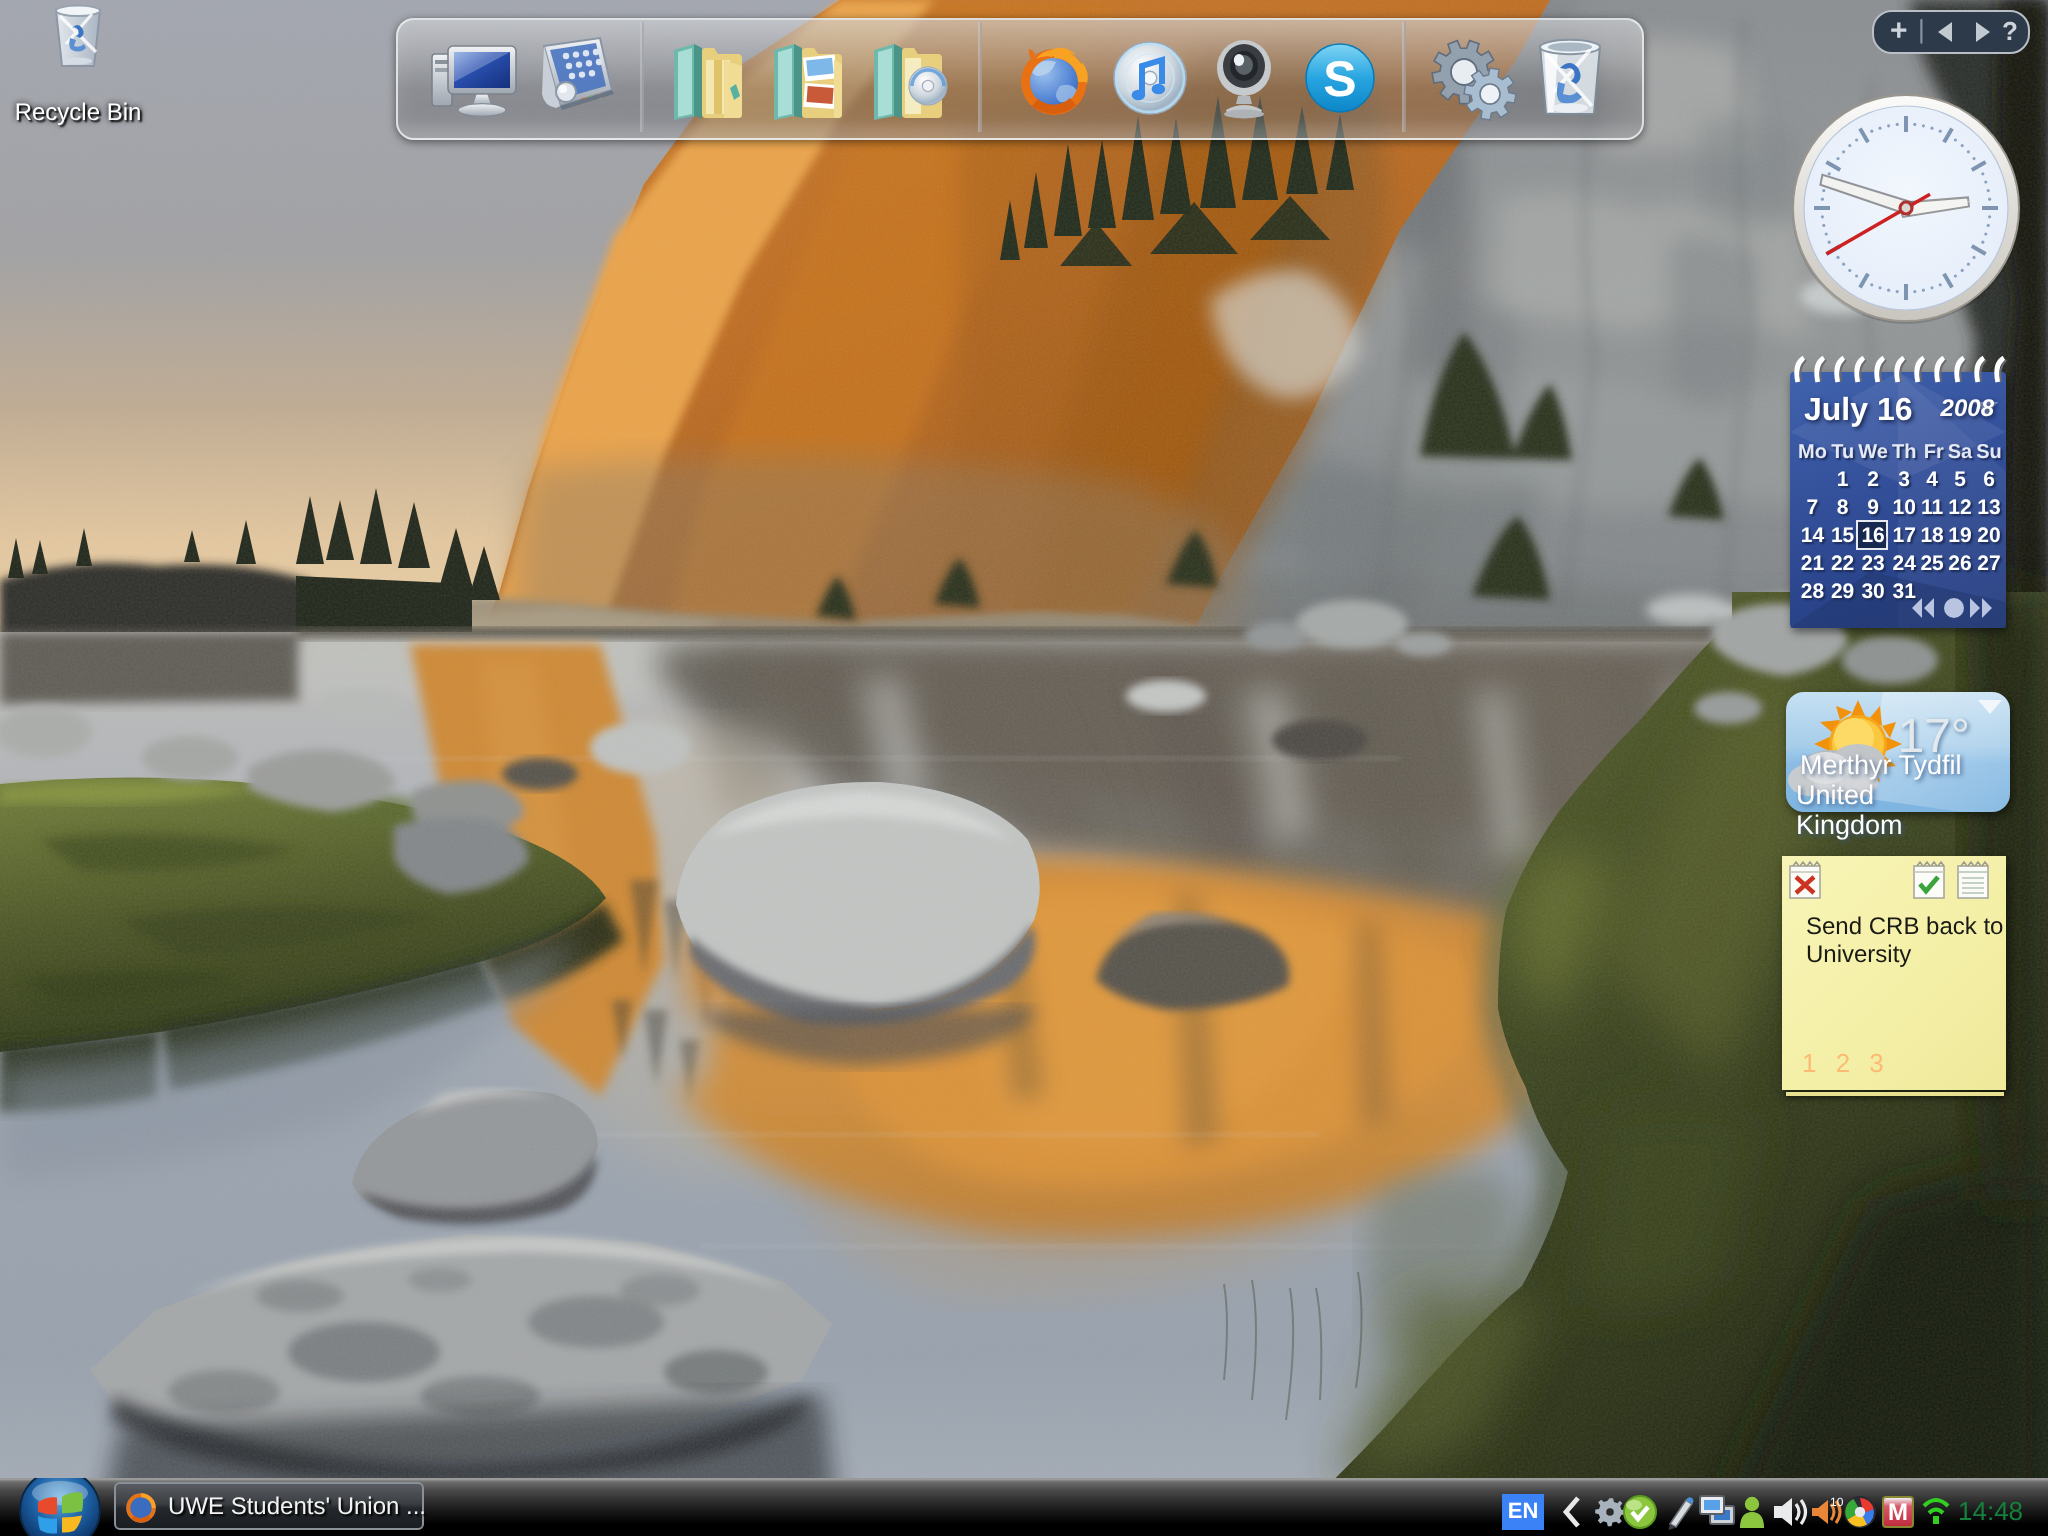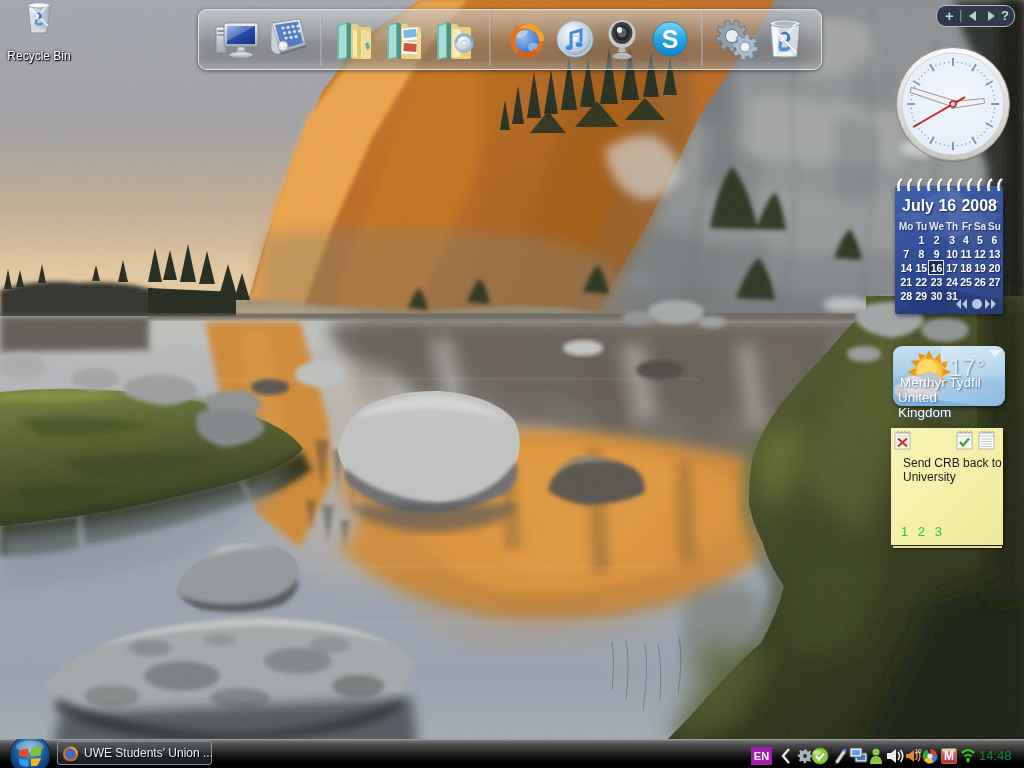--- a/index.html
+++ b/index.html
@@ -655,21 +655,21 @@
         <path d="M57.5,15 Q56,8 60,4"></path>
         <path d="M67.5,15 Q66,8 70,4"></path>
         <path d="M77.5,15 Q76,8 80,4"></path>
         <path d="M87.5,15 Q86,8 90,4"></path>
         <path d="M97.5,15 Q96,8 100,4"></path>
         <path d="M107.5,15 Q106,8 110,4"></path>
 </g>
 </svg>
 <div class="abs" style="left:895px;top:186px;width:108px;height:100px;color:#fff;">
 <div style="position:absolute;left:7px;top:11px;font-size:16px;font-weight:bold;text-shadow:1px 1px 2px #16244e;">July 16</div>
-<div style="position:absolute;right:6px;top:11px;font-size:16px;font-weight:bold;text-shadow:1px 1px 2px #16244e;">2008</div>
+<div style="position:absolute;right:6px;top:11px;font-size:12px;font-weight:bold;text-shadow:1px 1px 2px #16244e;font-style:italic;">2008</div>
 <table style="position:absolute;left:3px;top:34px;width:102px;border-collapse:collapse;font-size:10.5px;font-weight:bold;text-align:center;color:#fff;text-shadow:1px 1px 1px #1c2c58;">
 <tbody>
           <tr style="color:#e4e9f4;font-size:10px;text-align:right;">
             <td>Mo</td>
             <td>Tu</td>
             <td>We</td>
             <td>Th</td>
             <td>Fr</td>
             <td>Sa</td>
             <td>Su</td>
@@ -783,21 +783,21 @@
 <rect x="66" y="5" width="15" height="16" fill="#fbfbf8" stroke="#a8a89c" stroke-width="0.8"></rect>
 <path d="M66,8 L81,8" stroke="#c8c8bc" stroke-width="0.8"></path>
 <path d="M67.5,5 l1.5,-2 l1.5,2 M71,5 l1.5,-2 l1.5,2 M74.5,5 l1.5,-2 l1.5,2 M78,5 l1.5,-2 l1.5,2" stroke="#9a9a8e" stroke-width="0.7" fill="none"></path>
 <path d="M69,14 l3,3.5 l6,-7" stroke="#3aa33a" stroke-width="2.4" fill="none"></path>
 <rect x="88" y="5" width="15" height="16" fill="#fbfbf8" stroke="#a8a89c" stroke-width="0.8"></rect>
 <path d="M88,8 L103,8 M90,11 L101,11 M90,13.5 L101,13.5 M90,16 L101,16 M90,18.5 L101,18.5" stroke="#b4c4b4" stroke-width="0.8"></path>
 <path d="M89.5,5 l1.5,-2 l1.5,2 M93,5 l1.5,-2 l1.5,2 M96.5,5 l1.5,-2 l1.5,2 M100,5 l1.5,-2 l1.5,2" stroke="#9a9a8e" stroke-width="0.7" fill="none"></path>
 </g>
 </svg>
 <div class="abs" style="left:903px;top:456px;width:99px;font-size:12px;color:#1a1a14;line-height:14px;">Send CRB back to University</div>
-<div class="abs" style="left:901px;top:524px;font-size:13px;color:#22c55e;letter-spacing:3px;">1 2 3</div>
+<div class="abs" style="left:901px;top:524px;font-size:13px;color:#fdba74;letter-spacing:3px;">1 2 3</div>
 
 <div class="abs" style="left:0;top:739px;width:1024px;height:29px;background:linear-gradient(180deg,#8a8a8a 0%,#6b6b6b 4%,#4a4a4a 18%,#2e2e2e 38%,#111 62%,#000 80%);border-top:1px solid #9a9a9a;box-sizing:border-box;"></div>
 
 <svg class="abs" style="left:7px;top:739px;" width="46" height="29" viewBox="0 0 46 29">
 <defs>
 <radialGradient id="orb" cx="0.5" cy="0.35" r="0.72">
 <stop offset="0" stop-color="#66b0e0"></stop>
           <stop offset="0.45" stop-color="#1f64a8"></stop>
           <stop offset="0.8" stop-color="#0e3a70"></stop>
           <stop offset="1" stop-color="#082950"></stop>
@@ -815,21 +815,21 @@
 
 <div class="abs" style="left:57px;top:741px;width:155px;height:24px;border-radius:3px;border:1px solid #8a9098;background:linear-gradient(180deg,#595d61 0%,#3a3e42 45%,#24272b 55%,#1a1d21 100%);box-sizing:border-box;"></div>
 <svg class="abs" style="left:62px;top:745px;" width="17" height="17" viewBox="0 0 38 38">
 <circle cx="19" cy="20" r="16.5" fill="#3a6cc0"></circle>
 <path d="M19,3.5 a16.5,16.5 0 1 1 -0.01,0 Z M19,8 a12,12 0 1 0 0.01,0 Z" fill="#e87113" fill-rule="evenodd"></path>
 <path d="M19,3.5 a16.5,16.5 0 0 1 16.5,16.5 l-4.5,0 a12,12 0 0 0 -12,-12 Z" fill="#f8a223"></path>
 <path d="M30,31.5 a16.5,16.5 0 0 1 -22,0.5 l3,-3.5 a12,12 0 0 0 16,-0.5 Z" fill="#d85f0e"></path>
 </svg>
 <div class="abs" style="left:84px;top:746px;font-size:12px;color:#f2f2f2;text-shadow:1px 1px 1px #000;">UWE Students' Union ...</div>
 
-<div class="abs" style="left:751px;top:747px;width:21px;height:18px;background:#a21caf;color:#fff;font-size:11px;font-weight:bold;text-align:center;line-height:18px;">EN</div>
+<div class="abs" style="left:751px;top:747px;width:21px;height:18px;background:#3b82f6;color:#fff;font-size:11px;font-weight:bold;text-align:center;line-height:18px;">EN</div>
 <svg class="abs" style="left:779px;top:747px;" width="200" height="18" viewBox="0 0 200 18">
 
 <path d="M10,2 L4,9 L10,16" fill="none" stroke="#e8e8e8" stroke-width="2.4"></path>
 
 <g transform="translate(26,9)">
         <path d="M-1.5,-8 L1.5,-8 L2.2,-5 L5,-4 L7,-6 L9,-4 L7.2,-1.8 L8,1 L11,1.8 L11,4.8 L8,5.5 L6.8,8 L8.5,10.5 L6.2,12.5 L4,10.8 L1,11.5 L0.2,14.5 L-2.8,14.5 L-3.5,11.5 L-6.2,10.5 L-8.8,12.2 L-10.8,9.8 L-9,7.5 L-10,4.8 L-13,4 L-12.8,1 L-9.8,0.5 L-8.8,-2.2 L-10.5,-4.8 L-8.2,-6.8 L-5.8,-5 L-3,-6 Z" transform="scale(0.62) translate(1,-3)" fill="#a8b2bc"></path>
         <circle cx="0" cy="0" r="2.6" fill="#2a2a2a" stroke="#a8b2bc" stroke-width="1.4"></circle>
       </g>
 
 <circle cx="41" cy="9" r="8" fill="#8cc63e" stroke="#5a9a20" stroke-width="1"></circle>

